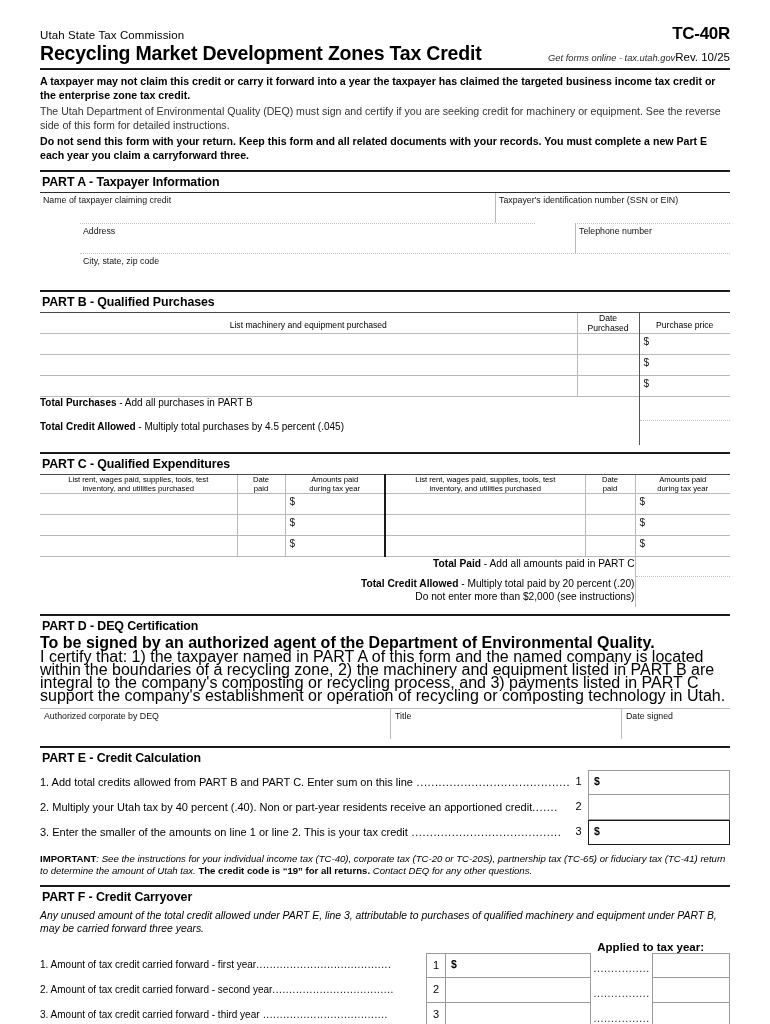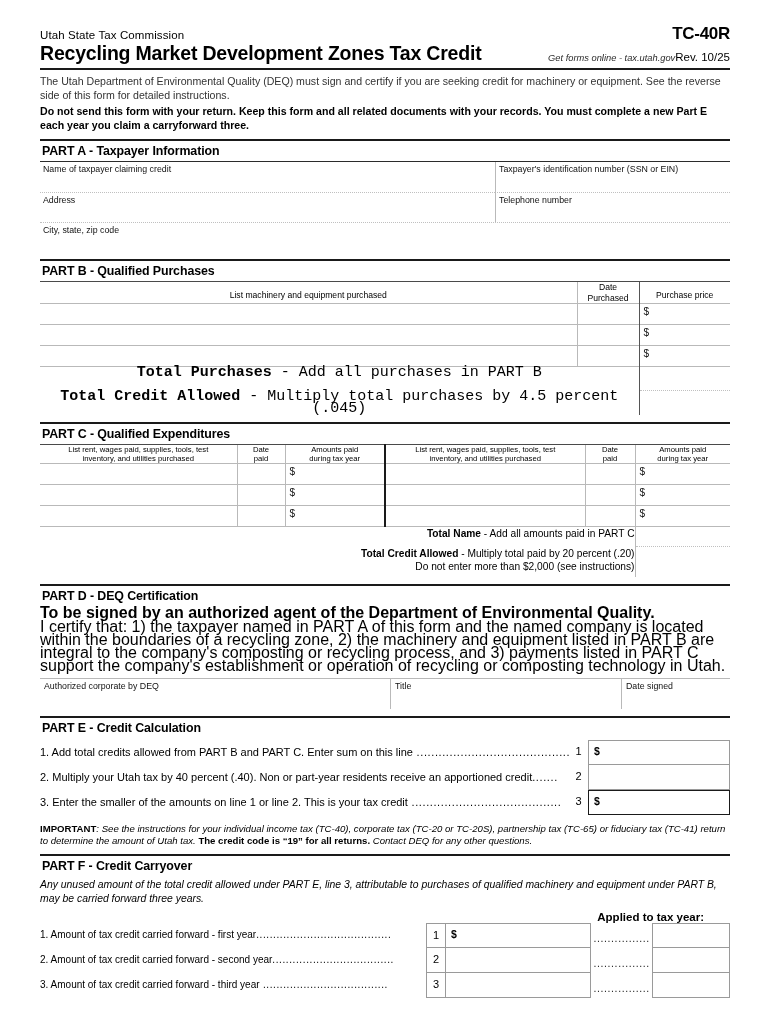--- a/index.html
+++ b/index.html
@@ -97,21 +97,21 @@
   .cell {
     font-size: 8.6px;
     line-height: 10.5px;
     padding: 2px 0 0 3px;
     color: #111;
   }
   .dollar { font-size: 10px; padding: 3px 0 0 4px; }
 
   
   .bt-light { border-top: 1px solid #b9b9b9; }
-  .bt-dot   { border-top: 1px dotted #c0c0c0; }
+  .bt-dot   { border-top: 1px dotted #c0c0c0; margin-left: 40px; }
   .bl-light { border-left: 1px solid #b9b9b9; }
   .bl-dark  { border-left: 1.2px solid #555; }
   .bl-black { border-left: 2px solid #1a1a1a; }
 
   
   .partA .r { display: flex; }
   .partA .left  { width: 455px; }
   .partA .right { flex: 1; }
   .partA .lbl {
     font-size: 8.8px;
@@ -120,25 +120,24 @@
     color: #111;
   }
   .rowA { height: 30px; box-sizing: border-box; }
 
   
   .tblB { width: 100%; border-collapse: collapse; table-layout: fixed; }
   .tblB td { padding: 0; vertical-align: top; }
   .hB { font-size: 8.6px; line-height: 10.4px; text-align: center; padding: 3px 2px 4px 2px; }
   .rowB { height: 21px; }
   .totB {
-    font-size: 15px;
-    text-align: center;
+    font-size: 10px;
+    text-align: left;
     padding: 5px 8px 4px 0;
     line-height: 12px;
-    font-family: Liberation Mono, monospace;
   }
 
   
   .tblC { width: 100%; border-collapse: collapse; table-layout: fixed; }
   .tblC td { padding: 0; vertical-align: top; }
   .hC { font-size: 7.7px; line-height: 9.2px; text-align: center; padding: 3px 2px 4px 2px; }
   .rowC { height: 21px; }
   .totC {
     font-size: 10.2px;
     text-align: right;
@@ -249,20 +248,21 @@
       </div>
     </div>
     <div class="hdr-sub" style="position:absolute; right:0; top:22px;">
       <span class="hdr-online">Get forms online - tax.utah.gov</span>
       <span class="hdr-rev">Rev. 10/25</span>
     </div>
     <div class="hdr-rule"></div>
   </div>
 
   <div class="intro">
+    <p class="b">A taxpayer may not claim this credit or carry it forward into a year the taxpayer has claimed the targeted business income tax credit or the enterprise zone tax credit.</p>
     <p class="g">The Utah Department of Environmental Quality (DEQ) must sign and certify if you are seeking credit for machinery or equipment. See the reverse side of this form for detailed instructions.</p>
     <p class="b">Do not send this form with your return. Keep this form and all related documents with your records. You must complete a new Part E each year you claim a carryforward three.</p>
   </div>
 
   <div class="part-band">
     <div class="hr-thick"></div>
     <div class="part-title">PART A - Taxpayer Information</div>
     <div class="hr-med"></div>
 
     <div class="partA">
@@ -461,21 +461,21 @@
         <td class="bt-light bl-light">
               <div class="cell"></div>
             </td>
         <td class="bt-light bl-light">
               <div class="cell dollar"><span>$</span></div>
             </td>
       </tr>
 
       <tr style="height:20px;">
         <td class="bt-light totC" colspan="5">
-          <span class="bold">Total Name</span><span> - Add all amounts paid  in PART C</span>
+          <span class="bold">Total Paid</span><span> - Add all amounts paid  in PART C</span>
         </td>
         <td class="bt-light bl-light">
               <div class="cell dollar"></div>
             </td>
       </tr>
       <tr style="height:30px;">
         <td class="totC" colspan="5">
           <span class="bold">Total Credit Allowed</span><span> - Multiply total paid by 20 percent (.20)</span>
           <div style="text-align:right;">Do not enter more than $2,000 (see instructions)</div>
         </td>

